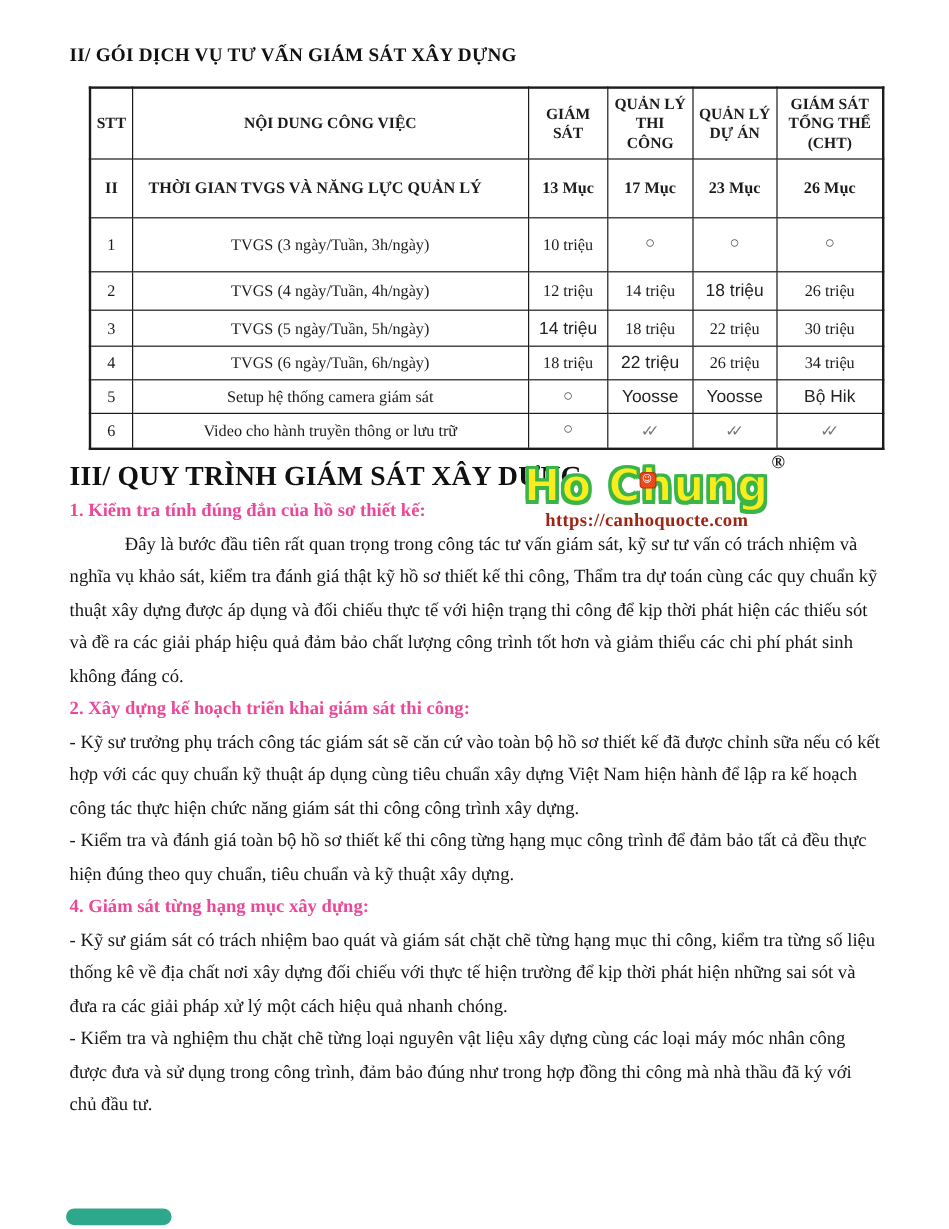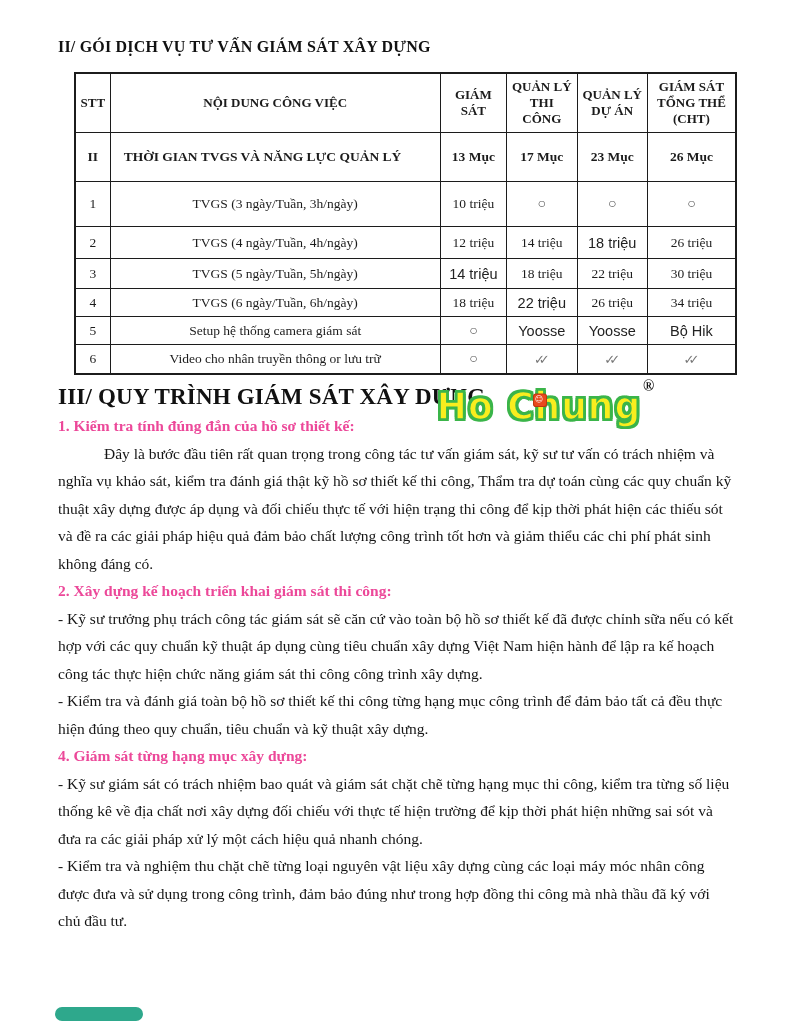--- a/index.html
+++ b/index.html
@@ -176,37 +176,38 @@
       <tr class="r5">
         <td>5</td>
         <td>Setup hệ thống camera giám sát</td>
         <td class="sym">○</td>
         <td class="sans">Yoosse</td>
         <td class="sans">Yoosse</td>
         <td class="sans">Bộ Hik</td>
       </tr>
       <tr class="r6">
         <td>6</td>
-        <td>Video cho nhân truyền thông or lưu trữ</td>
+        <td>Video cho hành truyền thông or lưu trữ</td>
         <td class="sym">○</td>
         <td class="chk">✓✓</td>
         <td class="chk">✓✓</td>
         <td class="chk">✓✓</td>
       </tr>
     </tbody>
   </table>
 
   <h2 class="title-iii">III/ QUY TRÌNH GIÁM SÁT XÂY DỰNG</h2>
 
   <div class="logo">
     <div class="logo-text">
       <span>Ho Chung</span>
       <span class="logo-reg">®</span>
       <span class="logo-face">☺</span>
     </div>
+    <div class="logo-url">https://canhoquocte.com</div>
   </div>
 
   <div class="flow">
     <h3>1. Kiểm tra tính đúng đắn của hồ sơ thiết kế:</h3>
     <p class="indent">Đây là bước đầu tiên rất quan trọng trong công tác tư vấn giám sát, kỹ sư tư vấn có trách nhiệm và nghĩa vụ khảo sát, kiểm tra đánh giá thật kỹ hồ sơ thiết kế thi công, Thẩm tra dự toán cùng các quy chuẩn kỹ thuật xây dựng được áp dụng và đối chiếu thực tế với hiện trạng thi công để kịp thời phát hiện các thiếu sót và đề ra các giải pháp hiệu quả đảm bảo chất lượng công trình tốt hơn và giảm thiểu các chi phí phát sinh không đáng có.</p>
     <h3>2. Xây dựng kế hoạch triển khai giám sát thi công:</h3>
     <p>- Kỹ sư trưởng phụ trách công tác giám sát sẽ căn cứ vào toàn bộ hồ sơ thiết kế đã được chỉnh sữa nếu có kết hợp với các quy chuẩn kỹ thuật áp dụng cùng tiêu chuẩn xây dựng Việt Nam hiện hành để lập ra kế hoạch công tác thực hiện chức năng giám sát thi công công trình xây dựng.</p>
     <p>- Kiểm tra và đánh giá toàn bộ hồ sơ thiết kế thi công từng hạng mục công trình để đảm bảo tất cả đều thực hiện đúng theo quy chuẩn, tiêu chuẩn và kỹ thuật xây dựng.</p>
     <h3>4. Giám sát từng hạng mục xây dựng:</h3>
     <p>- Kỹ sư giám sát có trách nhiệm bao quát và giám sát chặt chẽ từng hạng mục thi công, kiểm tra từng số liệu thống kê về địa chất nơi xây dựng đối chiếu với thực tế hiện trường để kịp thời phát hiện những sai sót và đưa ra các giải pháp xử lý một cách hiệu quả nhanh chóng.</p>

